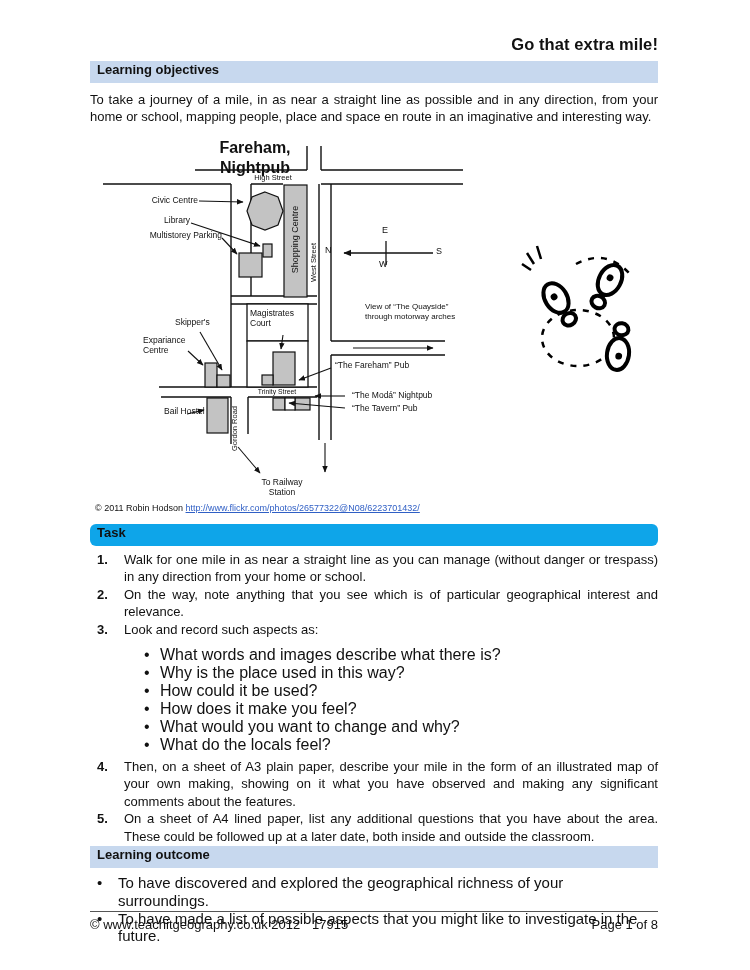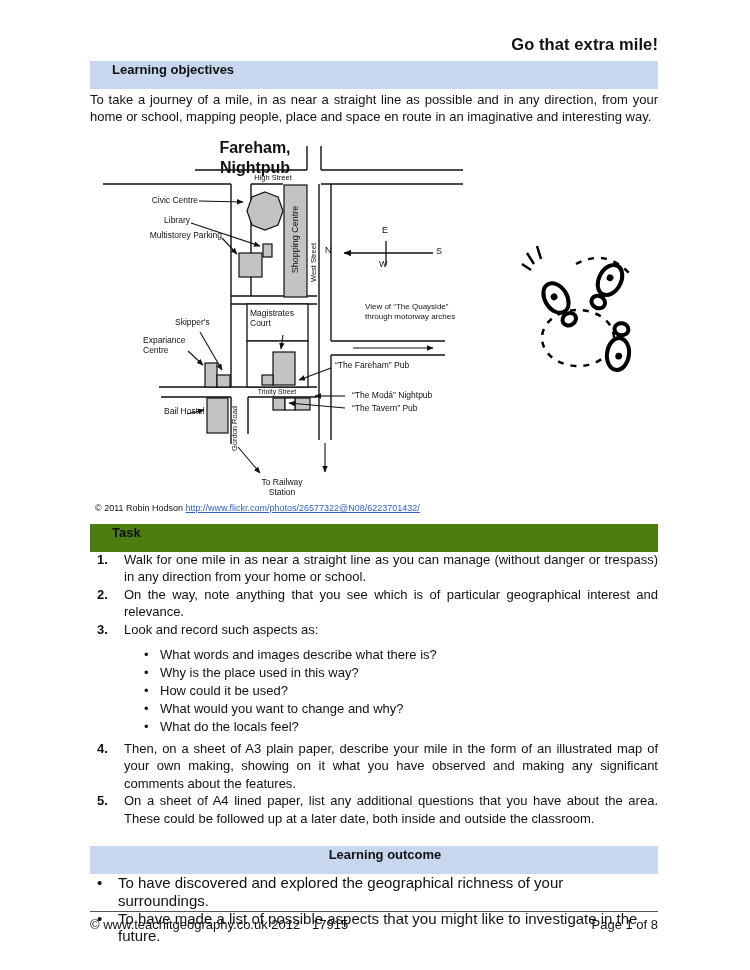--- a/index.html
+++ b/index.html
@@ -6,30 +6,30 @@
   body{
     width:750px;height:970px;position:relative;background:#ffffff;
     font-family:"Liberation Sans", sans-serif;color:#111;
     -webkit-font-smoothing:antialiased;
   }
   .abs{position:absolute;}
   
   .doc-title{position:absolute;top:35px;left:90px;width:568px;text-align:right;
     font-size:16.5px;font-weight:700;letter-spacing:.1px;}
   
-  .bar{position:absolute;left:90px;width:568px;height:28px;box-sizing:border-box;
-    padding:1px 0 0 22px;font-size:13px;font-weight:700;}
+  .bar{position:absolute;left:90px;width:568px;height:22px;box-sizing:border-box;
+    padding:1px 0 0 7px;font-size:13px;font-weight:700;}
   
   .para{position:absolute;left:90px;width:568px;font-size:13px;line-height:17.4px;
     text-align:justify;}
   .titem{position:relative;padding-left:34px;text-align:justify;line-height:17.4px;
     font-size:13px;}
   .titem .num{position:absolute;left:7px;top:0;font-weight:700;}
   ul.aspects{margin:8px 0 4px 52px;padding:0;list-style:none;}
-  ul.aspects li{position:relative;padding-left:18px;line-height:18px;font-size:13px;}
+  ul.aspects li{position:relative;padding-left:18px;line-height:18px;font-size:16px;}
   ul.aspects li::before{content:"\2022";position:absolute;left:2px;}
   .lo-b{position:relative;padding-left:28px;line-height:17.8px;font-size:15px;}
   .lo-b::before{content:"\2022";position:absolute;left:7px;}
   
   .map{position:absolute;left:95px;top:138px;width:380px;height:364px;}
   .map svg.linework{position:absolute;left:0;top:0;}
   .mtitle{position:absolute;left:105px;top:0;width:110px;text-align:center;
     font-size:16px;font-weight:700;line-height:1.22;white-space:pre-line;}
   .mlab{position:absolute;font-size:8.5px;line-height:1.2;white-space:pre-line;}
   .vert{transform:rotate(-90deg);transform-origin:center;}
@@ -169,52 +169,53 @@
       <ellipse cx="0" cy="25" rx="7" ry="6" fill="#fff" stroke="#000" stroke-width="4"></ellipse>
       <circle cx="-1" cy="-2" r="3.4" fill="#000"></circle>
     </g>
   </g>
 </svg>
 
 <div class="credit">
   <span>© 2011 Robin Hodson </span><a>http://www.flickr.com/photos/26577322@N08/6223701432/</a>
 </div>
 
-<div class="bar" style="top:524px;background:#4d7c0f;">Task</div>
+<div class="bar" style="top:524px;background:#0ea5e9;border-radius:6px;">Task</div>
 <div class="abs" style="top:551px;left:90px;width:568px;">
   <div class="titem">
     <span class="num">1.</span>
     <span>Walk for one mile in as near a straight line as you can manage (without danger or trespass) in any direction from your home or school.</span>
   </div>
   <div class="titem">
     <span class="num">2.</span>
     <span>On the way, note anything that you see which is of particular geographical interest and relevance.</span>
   </div>
   <div class="titem">
     <span class="num">3.</span>
     <span>Look and record such aspects as:</span>
   </div>
   <ul class="aspects">
     <li>What words and images describe what there is?</li>
     <li>Why is the place used in this way?</li>
     <li>How could it be used?</li>
+    <li>How does it make you feel?</li>
     <li>What would you want to change and why?</li>
     <li>What do the locals feel?</li>
   </ul>
   <div class="titem">
     <span class="num">4.</span>
     <span>Then, on a sheet of A3 plain paper, describe your mile in the form of an illustrated map of your own making, showing on it what you have observed and making any significant comments about the features.</span>
   </div>
   <div class="titem">
     <span class="num">5.</span>
     <span>On a sheet of A4 lined paper, list any additional questions that you have about the area. These could be followed up at a later date, both inside and outside the classroom.</span>
   </div>
 </div>
 
-<div class="bar" style="top:846px;background:#c7d8ee;text-align:center;">Learning outcome</div>
+<div class="bar" style="top:846px;background:#c7d8ee;">Learning outcome</div>
 <div class="abs" style="top:874px;left:90px;width:568px;">
   <div class="lo-b">To have discovered and explored the geographical richness of your surroundings.</div>
   <div class="lo-b">To have made a list of possible aspects that you might like to investigate in the future.</div>
 </div>
 
 <div class="footer">
   <span class="l">© www.teachitgeography.co.uk 2012</span>
   <span class="c">17915</span>
   <span class="r">Page 1 of 8</span>
 </div>

